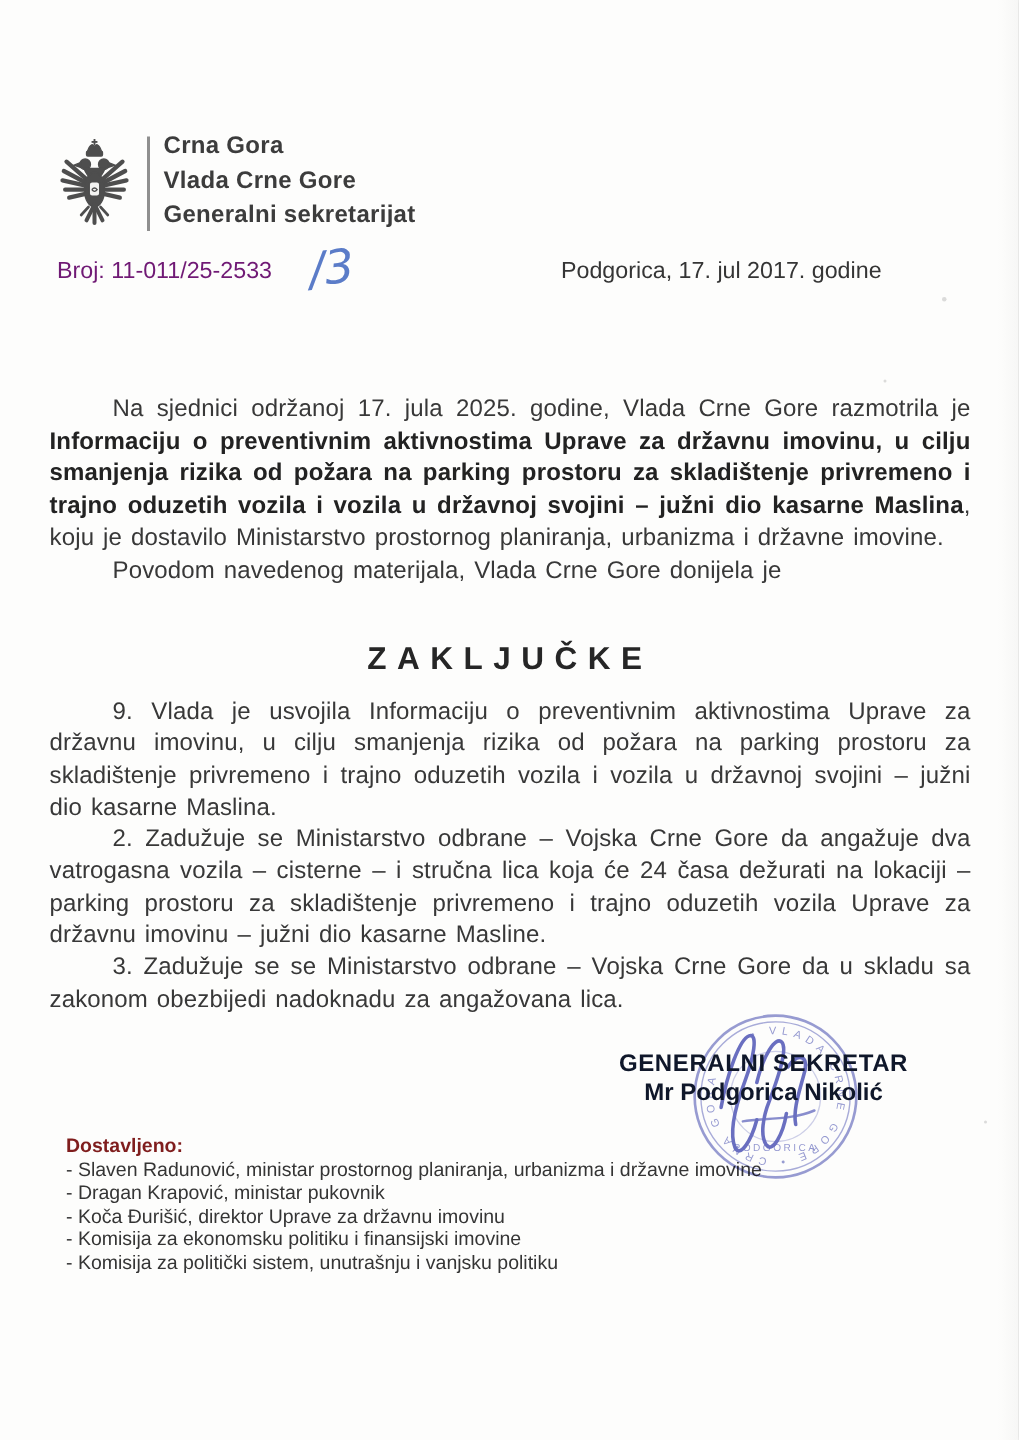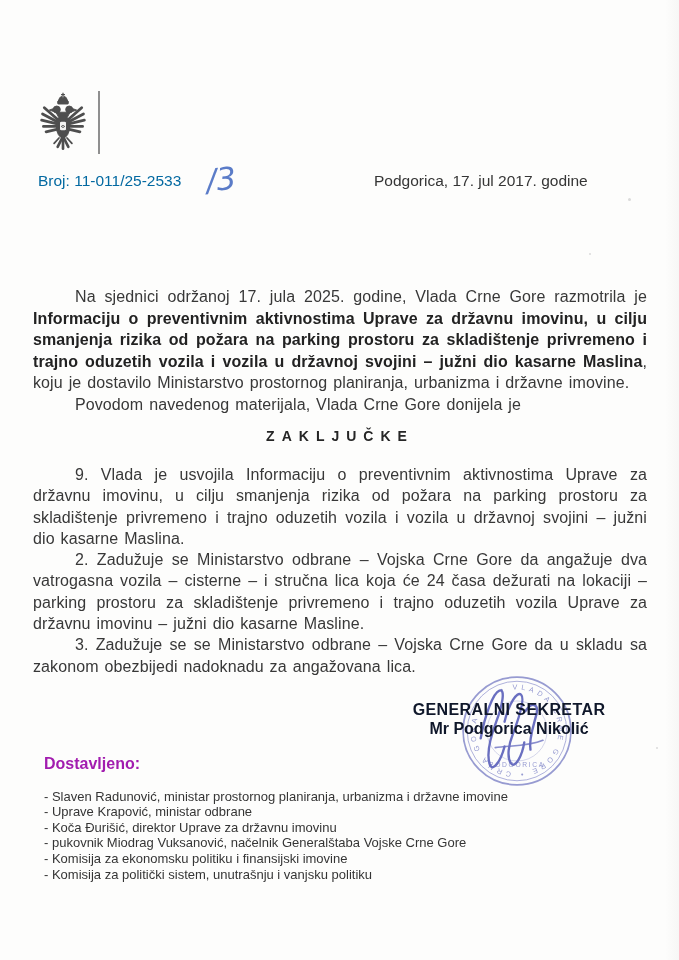--- a/index.html
+++ b/index.html
@@ -12,48 +12,48 @@
     background:linear-gradient(to left,rgba(130,130,130,.05),rgba(0,0,0,0));pointer-events:none;}
   .speck{position:absolute;background:#9a9a9a;border-radius:50%;opacity:.35;}
 
   
   .coat{position:absolute;left:36px;top:90px;width:54px;height:64px;}
   .hdr-divider{position:absolute;left:98px;top:91px;width:2px;height:63px;background:#8f8f8f;}
   .hdr-text{position:absolute;left:109px;top:86px;font-weight:bold;font-size:16px;
     line-height:23px;color:#3c3c3c;letter-spacing:.2px;}
 
   
-  .ref-number{position:absolute;left:38px;top:172px;font-size:15.5px;color:#0369a1;}
+  .ref-number{position:absolute;left:38px;top:172px;font-size:15.5px;color:#701a75;}
   .ref-hand{position:absolute;left:206px;top:161px;font-size:31px;color:#4a6fc3;
     font-style:italic;transform:rotate(-6deg);font-family:"DejaVu Sans",sans-serif;opacity:.9;}
   .ref-date{position:absolute;left:374px;top:172px;font-size:15.5px;color:#353535;}
 
   
   .bodytext{position:absolute;left:33px;top:262px;width:614px;font-size:16px;
-    line-height:21.5px;text-align:justify;letter-spacing:.1px;word-spacing:1.4px;color:#383838;margin-top:24px;}
+    line-height:21.5px;text-align:justify;letter-spacing:.1px;word-spacing:1.4px;color:#383838;}
   .bodytext p{margin:0;text-indent:42px;}
   .b{font-weight:bold;color:#222;}
   .heading{position:absolute;left:33px;top:428px;width:614px;text-align:center;
-    font-size:14px;font-weight:bold;letter-spacing:7px;color:#262626;}
+    font-size:21px;font-weight:bold;letter-spacing:7px;color:#262626;}
   .conclusions{position:absolute;left:33px;top:464px;width:614px;font-size:16px;
     line-height:21.3px;text-align:justify;letter-spacing:.1px;word-spacing:1.4px;color:#383838;}
   .conclusions p{margin:0;text-indent:42px;}
 
   
   .sig-block{position:absolute;left:390px;top:700px;width:238px;text-align:center;
     font-weight:bold;color:#0f172a;z-index:3;}
   .sig-title{font-size:16px;letter-spacing:.4px;line-height:19px;}
   .sig-name{font-size:16px;line-height:20px;}
   .stamp{position:absolute;left:460px;top:674px;width:114px;height:114px;z-index:2;
     mix-blend-mode:multiply;opacity:.92;overflow:visible;}
 
   
   .dist{position:absolute;left:44px;top:756px;width:560px;font-size:13px;
     line-height:15.6px;color:#353535;}
-  .dist-label{font-weight:bold;margin-bottom:17px;font-size:16px;color:#a21caf;}
+  .dist-label{font-weight:bold;margin-bottom:0;font-size:13px;color:#7f1d1d;}
   .dist-item{padding-left:10px;text-indent:-10px;}
 </style>
 </head>
 <body>
 
 <div class="page">
 
   <svg class="coat" viewBox="0 0 54 72">
     <g fill="#4e4e4e" stroke="#4e4e4e">
 
@@ -93,20 +93,25 @@
       <g stroke-width="2" stroke-linecap="round">
         <line x1="22.5" y1="54" x2="17" y2="60"></line>
         <line x1="31.5" y1="54" x2="37" y2="60"></line>
       </g>
 
       <rect x="23" y="35" width="8" height="11" rx="2.2" fill="#f3f3f2" stroke-width="1.2"></rect>
       <path d="M25 41 Q27 38.5 29 41 Q27 43.5 25 41" fill="none" stroke-width="1"></path>
     </g>
   </svg>
   <div class="hdr-divider"></div>
+  <div class="hdr-text">
+    <div>Crna Gora</div>
+    <div>Vlada Crne Gore</div>
+    <div>Generalni sekretarijat</div>
+  </div>
 
   <div class="ref-number">Broj: 11-011/25-2533</div>
   <div class="ref-hand">/3</div>
   <div class="ref-date">Podgorica, 17. jul 2017. godine</div>
 
   <div class="bodytext">
     <p><span>Na sjednici održanoj 17. jula 2025. godine, Vlada Crne Gore razmotrila je </span><span class="b">Informaciju o preventivnim aktivnostima Uprave za državnu imovinu, u cilju smanjenja rizika od požara na parking prostoru za skladištenje privremeno i trajno oduzetih vozila i vozila u državnoj svojini – južni dio kasarne Maslina</span><span>, koju je dostavilo Ministarstvo prostornog planiranja, urbanizma i državne imovine.</span></p>
     <p>Povodom navedenog materijala, Vlada Crne Gore donijela je</p>
   </div>
 
@@ -145,23 +150,22 @@
   </svg>
 
   <div class="sig-block">
     <div class="sig-title">GENERALNI SEKRETAR</div>
     <div class="sig-name">Mr Podgorica Nikolić</div>
   </div>
 
   <div class="dist">
     <div class="dist-label">Dostavljeno:</div>
     <div class="dist-item">- Slaven Radunović, ministar prostornog planiranja, urbanizma i državne imovine</div>
-    <div class="dist-item">- Uprave Krapović, ministar odbrane</div>
+    <div class="dist-item">- Dragan Krapović, ministar pukovnik</div>
     <div class="dist-item">- Koča Đurišić, direktor Uprave za državnu imovinu</div>
-    <div class="dist-item">- pukovnik Miodrag Vuksanović, načelnik Generalštaba Vojske Crne Gore</div>
     <div class="dist-item">- Komisija za ekonomsku politiku i finansijski imovine</div>
     <div class="dist-item">- Komisija za politički sistem, unutrašnju i vanjsku politiku</div>
   </div>
 
   <div class="scan-edge"></div>
   <div class="speck" style="left:628px;top:198px;width:3px;height:3px;"></div>
   <div class="speck" style="left:589px;top:253px;width:2px;height:2px;"></div>
   <div class="speck" style="left:656px;top:747px;width:2px;height:2px;"></div>
 </div>
 

